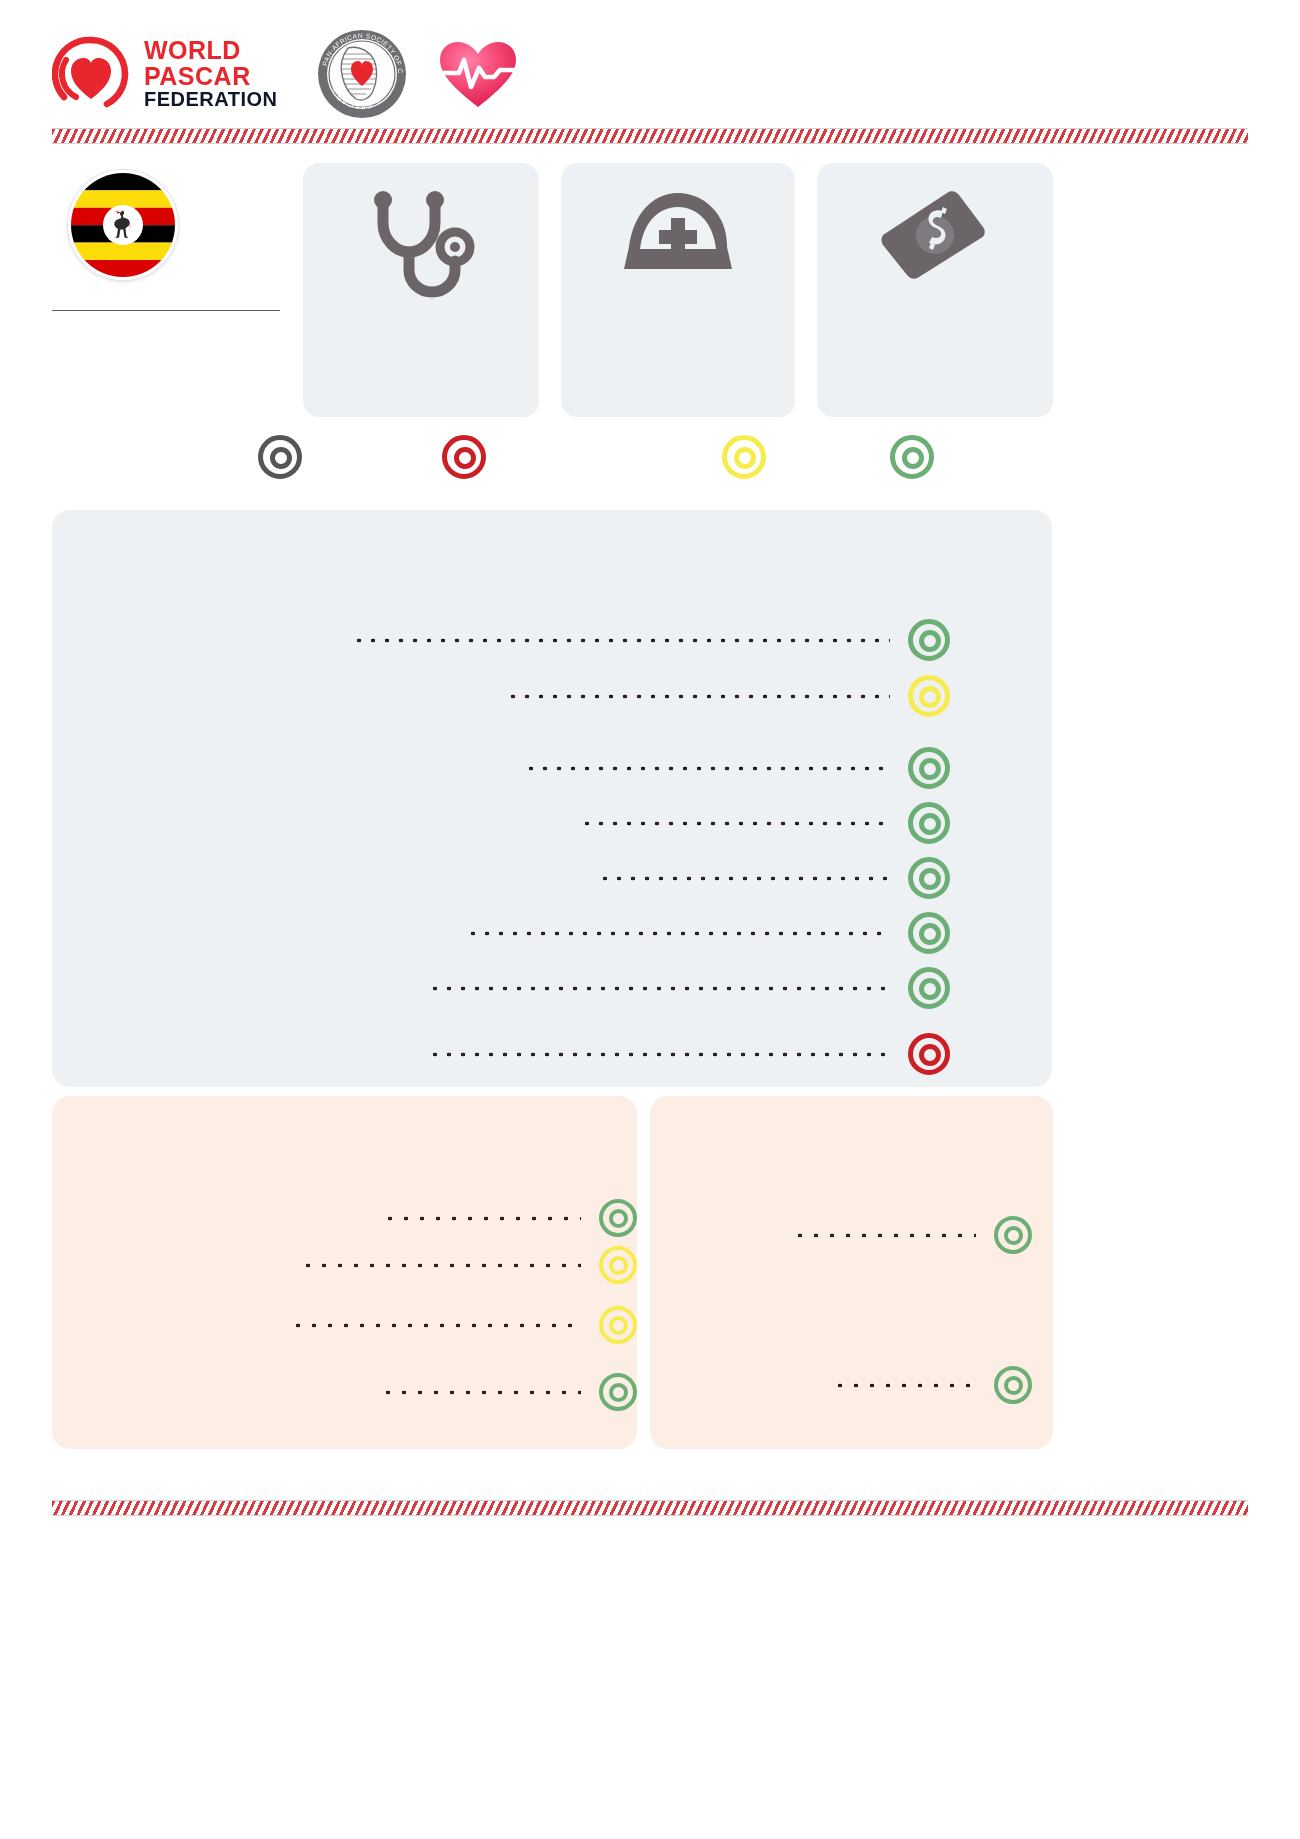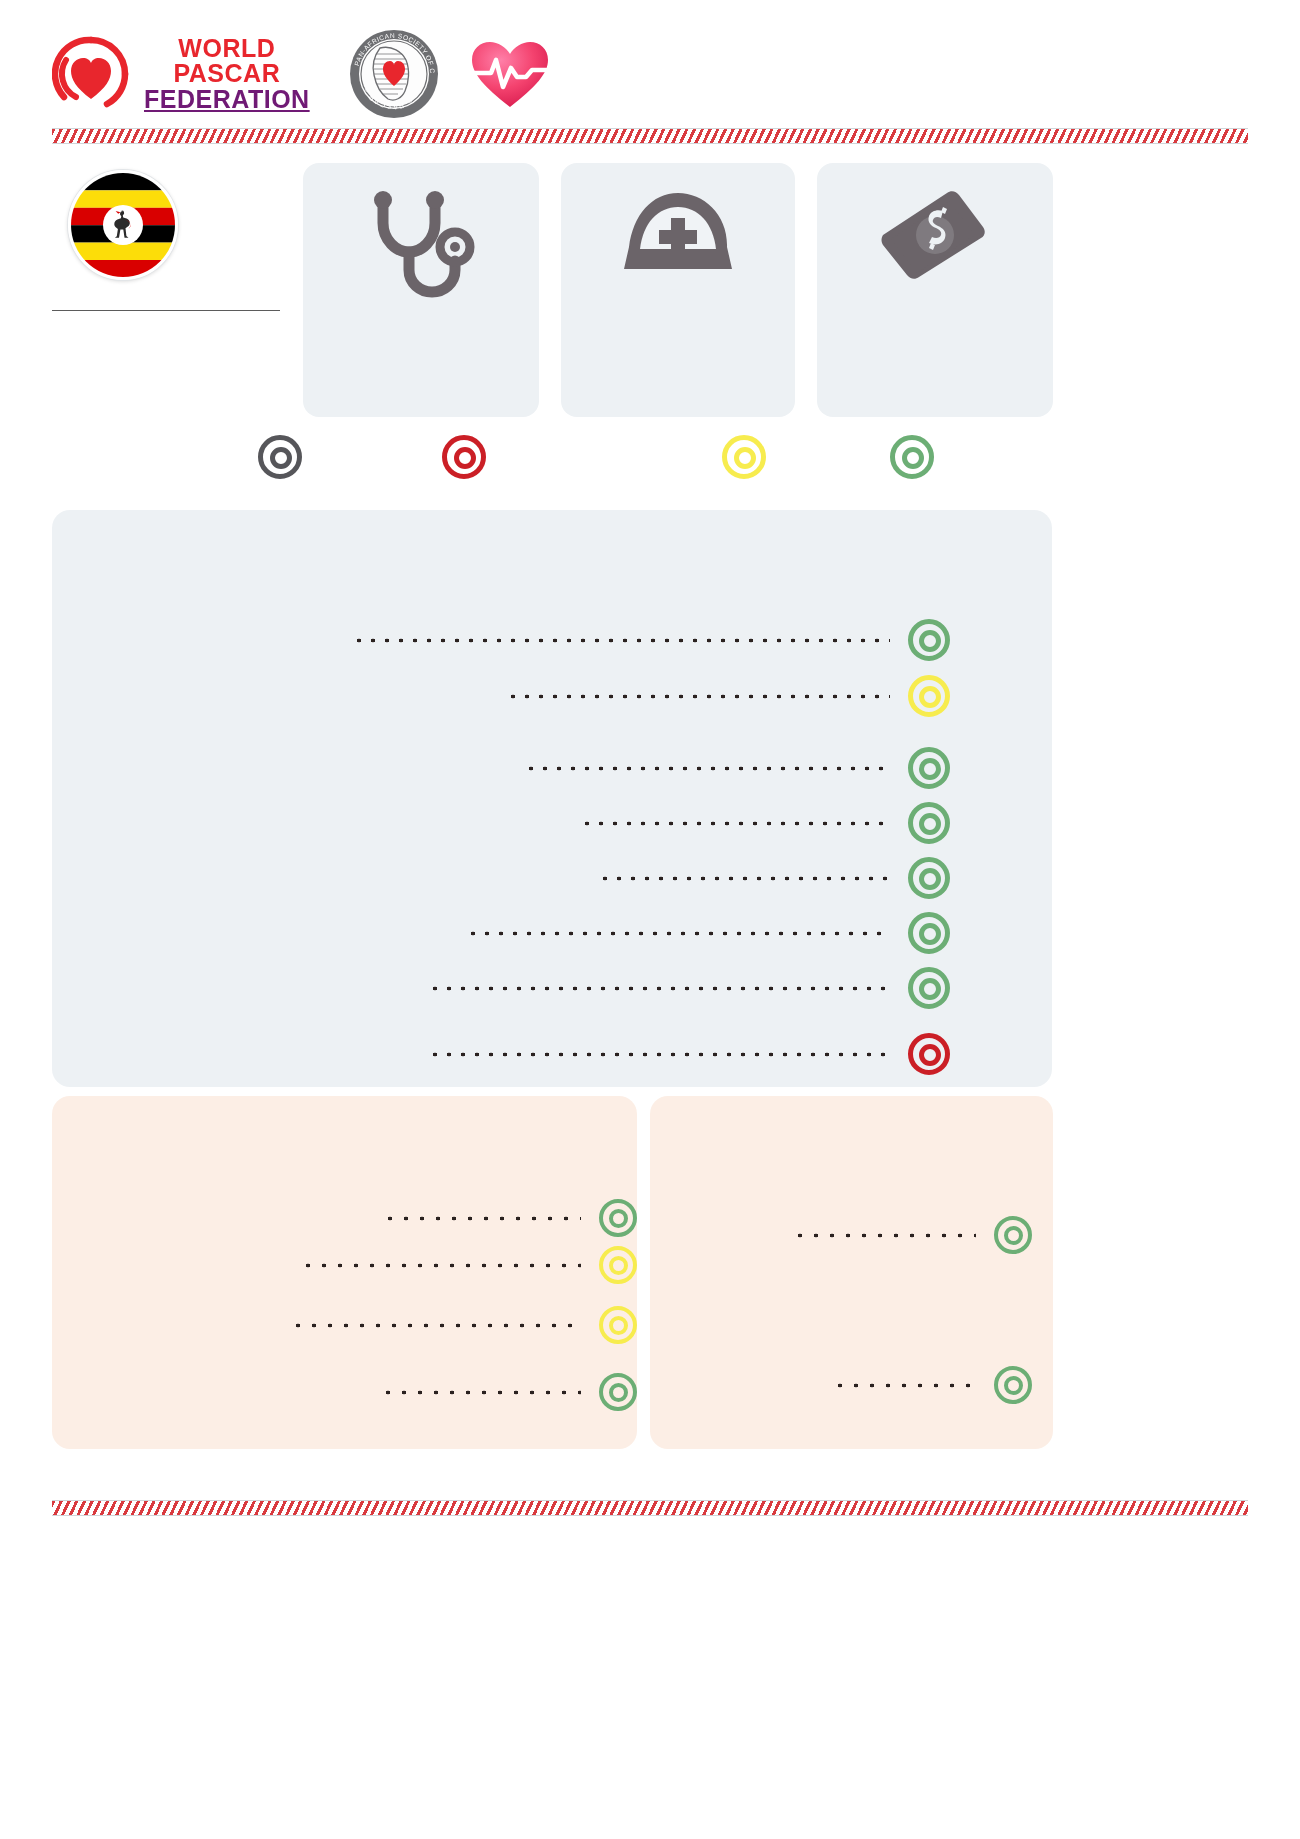--- a/index.html
+++ b/index.html
@@ -1,30 +1,30 @@
 <!DOCTYPE html>
 <html><head>
 <meta charset="utf-8">
 <style>
   html,body{margin:0;padding:0;}
   body{
     width:1300px;height:1839px;background:#ffffff;
     font-family:"Liberation Sans", sans-serif;
     position:relative;overflow:hidden;
   }
-  .page{position:relative;width:1264px;height:1839px;text-align:center;}
+  .page{position:relative;width:1264px;height:1839px;}
 
   
   .header{position:absolute;left:52px;top:28px;width:1196px;height:92px;display:flex;align-items:center;}
 
   .whf-logo{display:flex;align-items:center;height:80px;}
   .whf-mark{width:78px;height:78px;position:relative;flex:0 0 78px;}
   .whf-words{margin-left:14px;line-height:1.02;}
   .whf-words .l1,.whf-words .l2{color:#e8262d;font-weight:bold;font-size:25px;letter-spacing:.5px;}
-  .whf-words .l3{color:#701a75;font-weight:bold;font-size:25px;letter-spacing:.5px;text-decoration:underline;}
+  .whf-words .l3{color:#0f172a;font-weight:bold;font-size:20px;letter-spacing:.5px;}
 
   .pascar{width:92px;height:92px;margin-left:38px;flex:0 0 92px;}
   .ecg-heart{width:92px;height:74px;margin-left:24px;flex:0 0 92px;}
 
   
   .stripe-band{
     position:absolute;left:52px;width:1196px;height:14px;
     background:repeating-linear-gradient(115deg,#d93a3f 0 3px,#ffffff 3px 7px);
     border-top:1.5px solid #d0d4d8;border-bottom:1.5px solid #d0d4d8;
   }

